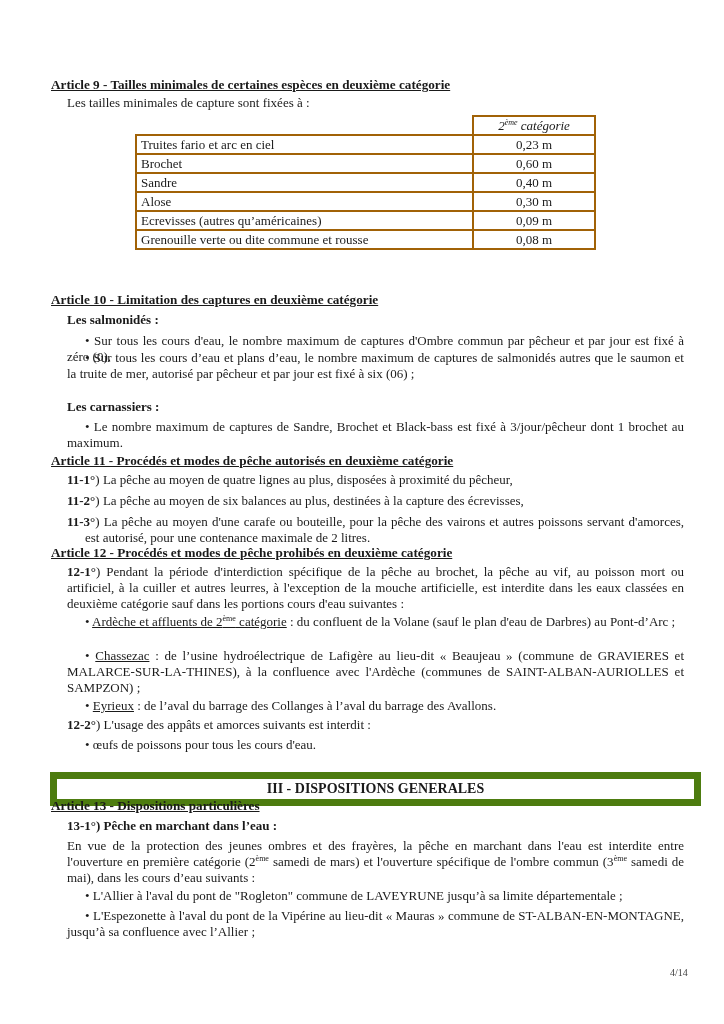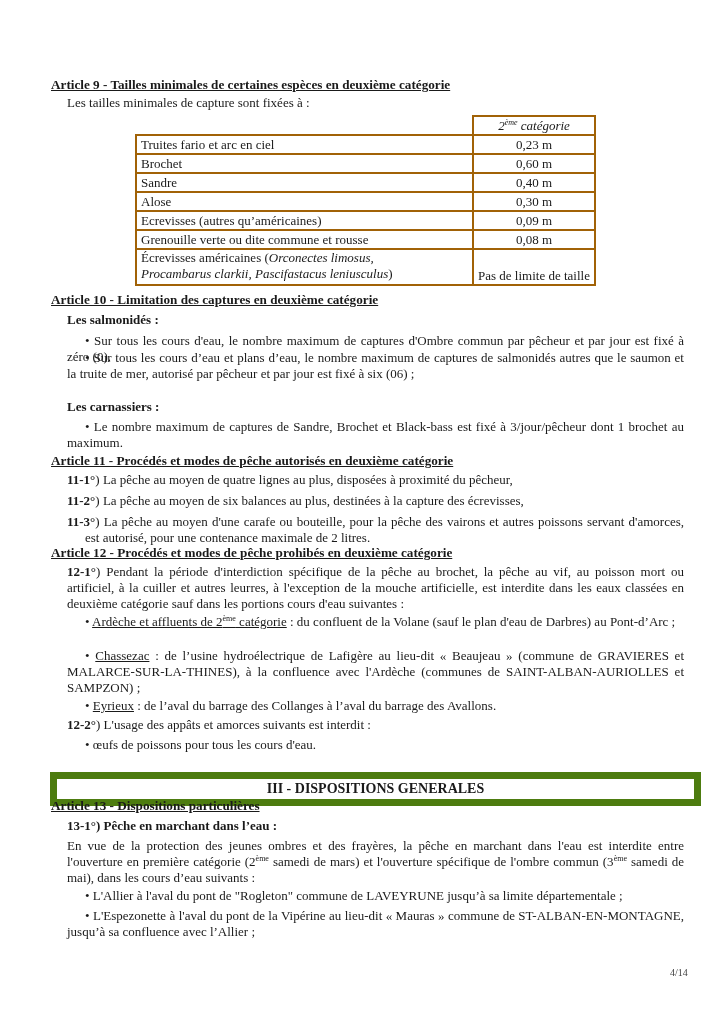--- a/index.html
+++ b/index.html
@@ -71,24 +71,20 @@
         <td class="value">0,30 m</td>
       </tr>
   <tr>
         <td class="species">Ecrevisses (autres qu’américaines)</td>
         <td class="value">0,09 m</td>
       </tr>
   <tr>
         <td class="species">Grenouille verte ou dite commune et rousse</td>
         <td class="value">0,08 m</td>
       </tr>
-  <tr class="last">
-    <td class="species"><span>Écrevisses américaines (</span><i>Orconectes limosus,</i><br><i>Procambarus clarkii, Pascifastacus leniusculus</i><span>)</span></td>
-    <td class="value">Pas de limite de taille</td>
-  </tr>
 </tbody>
   </table>
 
 <div class="abs art-title" style="top:292px;">Article 10 - Limitation des captures en deuxième catégorie</div>
 <div class="abs sub-bold" style="left:67px; top:312px;">Les salmonidés :</div>
 <div class="abs bullet wrap" style="top:333px;">• Sur tous les cours d'eau, le nombre maximum de captures d'Ombre commun par pêcheur et par jour est fixé à zéro (0).</div>
 <div class="abs bullet wrap" style="top:350px;">• Sur tous les cours d’eau et plans d’eau, le nombre maximum de captures de salmonidés autres que le saumon et la truite de mer, autorisé par pêcheur et par jour est fixé à six (06) ;</div>
 <div class="abs sub-bold" style="left:67px; top:399px;">Les carnassiers :</div>
 <div class="abs bullet wrap" style="top:419px;">• Le nombre maximum de captures de Sandre, Brochet et Black-bass est fixé à 3/jour/pêcheur dont 1 brochet au maximum.</div>
 

